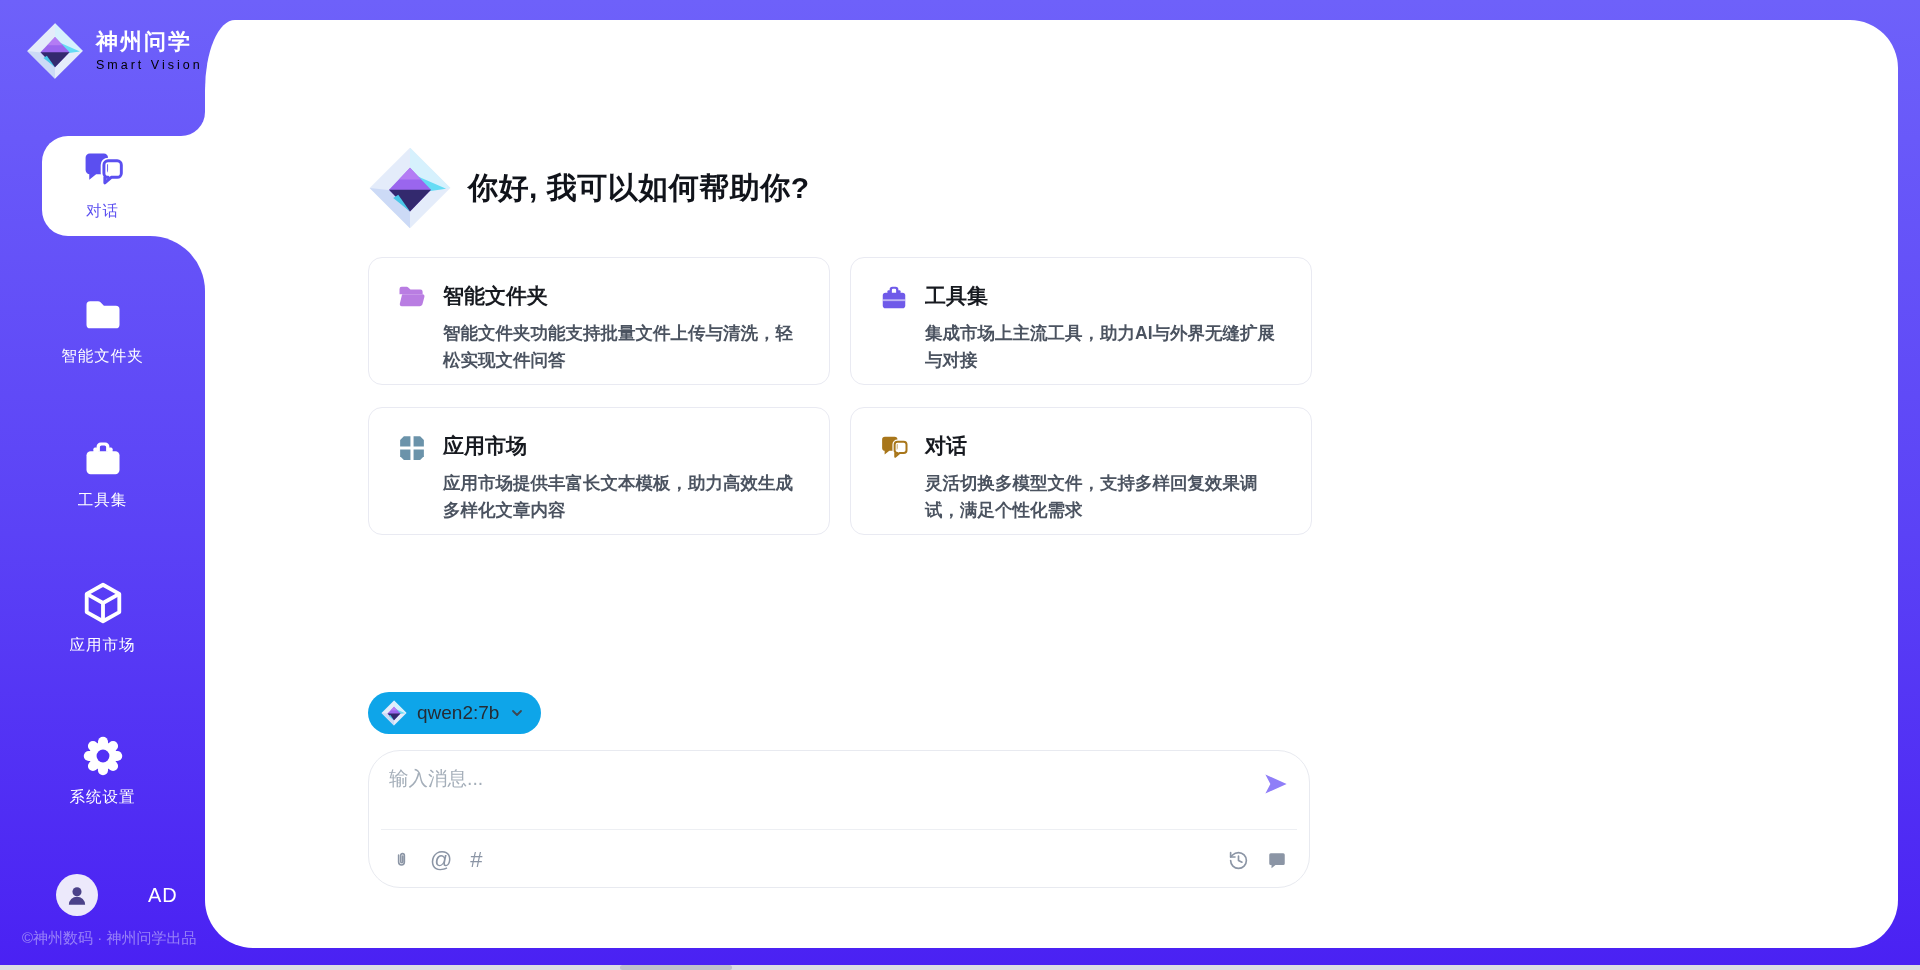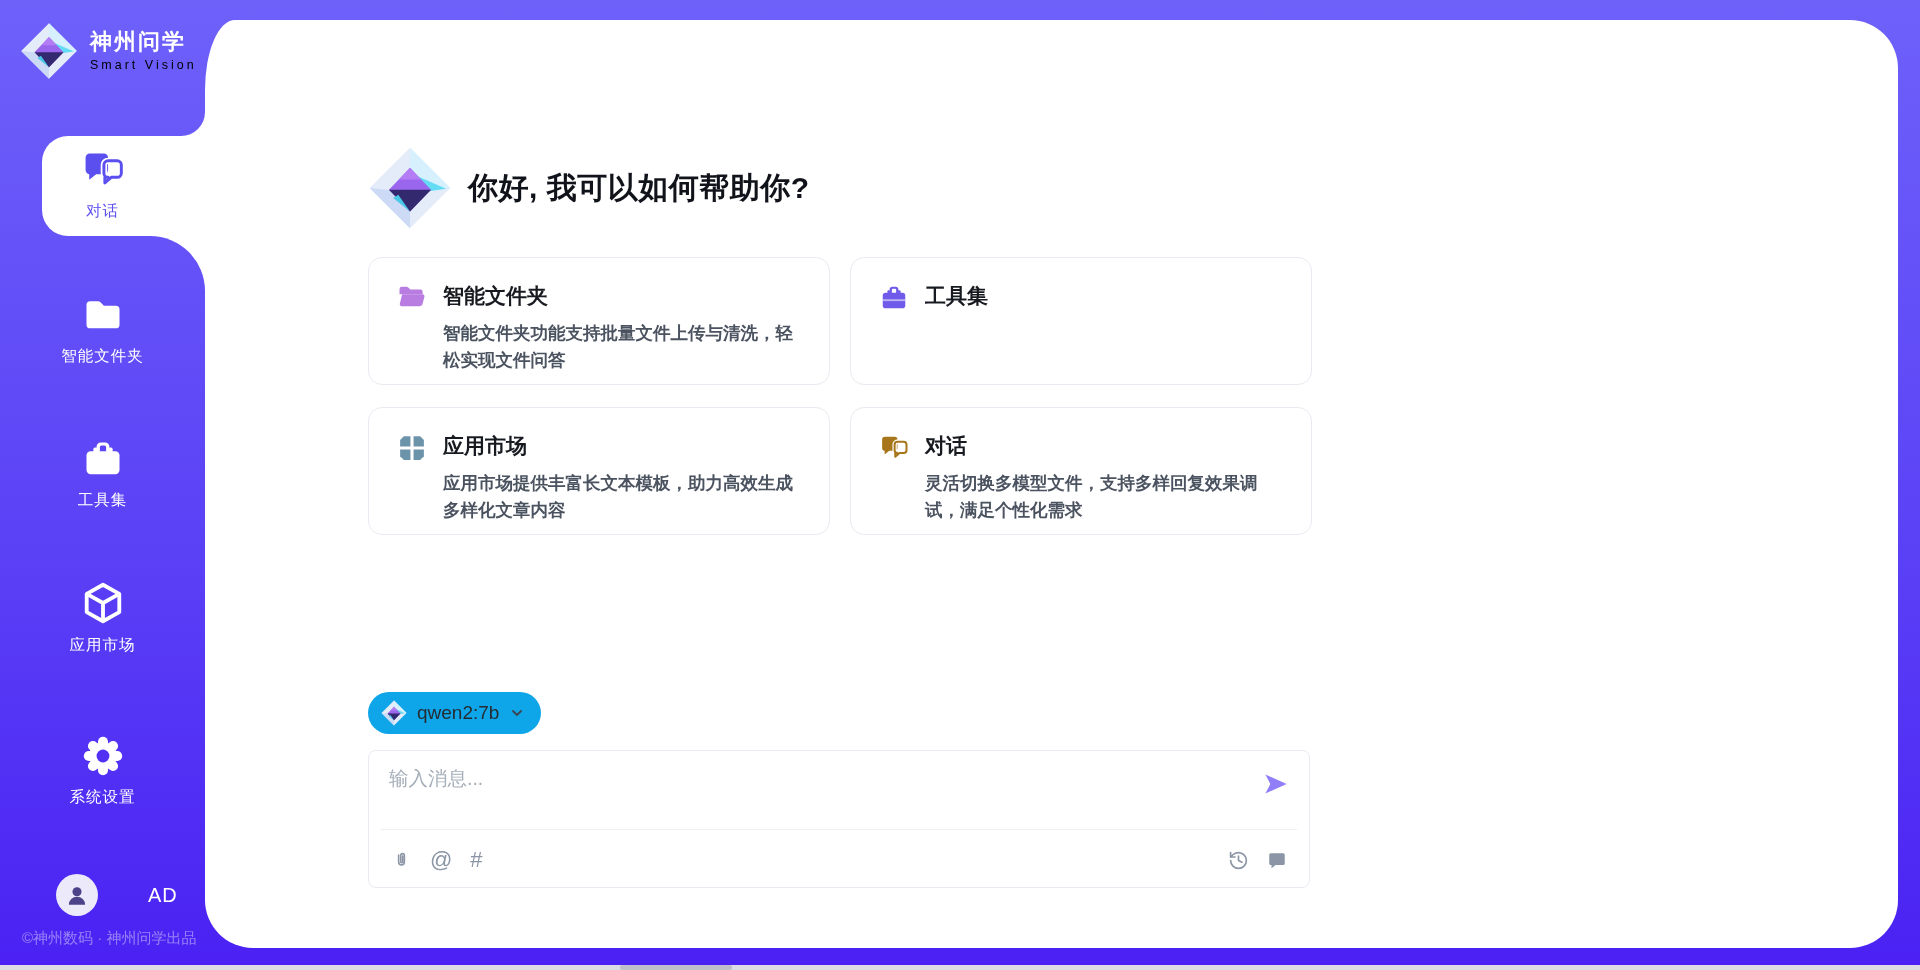--- a/index.html
+++ b/index.html
@@ -16,21 +16,21 @@
   }
 
   
   .panel{
     position:absolute;left:205px;top:20px;right:22px;bottom:22px;
     background:#fff;
     border-radius:30px 48px 48px 48px / 70px 48px 48px 48px;
   }
 
   
-  .brand{position:absolute;left:20px;top:22px;display:flex;align-items:center;gap:12px;}
+  .brand{position:absolute;left:26px;top:22px;display:flex;align-items:center;gap:12px;}
   .brand .dmd{width:58px;height:58px;}
   .brand-name{color:#fff;font-size:22px;font-weight:bold;letter-spacing:2px;line-height:1.1;}
   .brand-sub{color:#000000;font-size:12.5px;letter-spacing:3px;margin-top:3px;}
 
   .tab-bg{position:absolute;left:42px;top:136px;width:163px;height:100px;background:#fff;
     border-radius:26px 0 0 26px;}
   .fillet{position:absolute;background:#fff;}
   .fillet-top{left:181px;top:112px;width:24px;height:24px;}
   .fillet-top::before{content:"";position:absolute;inset:0;background-image:var(--grad);
     background-attachment:fixed;border-bottom-right-radius:100%;}
@@ -63,21 +63,21 @@
   .card-ic{width:30px;height:30px;flex:none;margin-top:1px;}
   .card-title{font-size:21px;font-weight:bold;color:#171a20;margin-bottom:10px;}
   .card-desc{font-size:17.5px;color:#4b5360;line-height:1.55;font-weight:bold;}
 
   .model-pill{position:absolute;left:368px;top:692px;height:42px;display:inline-flex;
     align-items:center;gap:10px;padding:0 16px 0 13px;background:#0ea5e9;border-radius:22px;cursor:pointer;}
   .model-pill .dmd{width:26px;height:26px;}
   .model-name{font-size:19px;color:#262b33;}
 
   .composer{position:absolute;left:368px;top:750px;width:942px;height:138px;background:#fff;
-    border:1.5px solid #e8eaf0;border-radius:8px;}
+    border:1.5px solid #e8eaf0;border-radius:32px;}
   .composer textarea{position:absolute;left:20px;top:14px;right:64px;height:56px;border:none;
     outline:none;resize:none;font-family:inherit;font-size:19.5px;color:#333;background:transparent;}
   .composer textarea::placeholder{color:#a4aeb9;}
   .send-btn{position:absolute;right:18px;top:18px;width:30px;height:30px;border:none;
     background:transparent;cursor:pointer;display:flex;align-items:center;justify-content:center;}
   .composer .divider{position:absolute;left:12px;right:12px;top:78px;height:1px;background:#edeff3;}
   .composer-row{position:absolute;left:22px;right:22px;top:92px;height:34px;display:flex;
     align-items:center;gap:18px;}
   .cr-spacer{flex:1;}
   .glyph-btn{border:none;background:transparent;cursor:pointer;font-family:inherit;
@@ -224,20 +224,21 @@
       <g fill="#6f5ae9">
         <path d="M17 16 v-5.5 a4.5 4.5 0 0 1 4.5-4.5 h5 a4.5 4.5 0 0 1 4.5 4.5 V16 h-3.6 v-5 a1.8 1.8 0 0 0-1.8-1.8 h-3.2 a1.8 1.8 0 0 0-1.8 1.8 v5 Z"></path>
         <rect x="6" y="15.5" width="36" height="25" rx="4.5"></rect>
         <rect x="13.5" y="11.5" width="5" height="10" rx="1.8"></rect>
         <rect x="29.5" y="11.5" width="5" height="10" rx="1.8"></rect>
       </g>
       <rect x="6" y="26" width="36" height="3" fill="#fff" opacity="0.55"></rect>
     </svg>
     <div>
       <div class="card-title">工具集</div>
+      <div class="card-desc">集成市场上主流工具，助力AI与外界无缝扩展与对接</div>
     </div>
   </div>
 
   <div class="card">
     <svg class="card-ic" viewBox="0 0 48 48">
       <g fill="#6b93aa">
         <path d="M11 5 H21.5 V21.5 H5 V11 Z"></path>
         <path d="M26.5 5 H37 L43 11 V21.5 H26.5 Z"></path>
         <path d="M5 26.5 H21.5 V43 H11 L5 37 Z"></path>
         <path d="M26.5 26.5 H43 V37 L37 43 H26.5 Z"></path>

